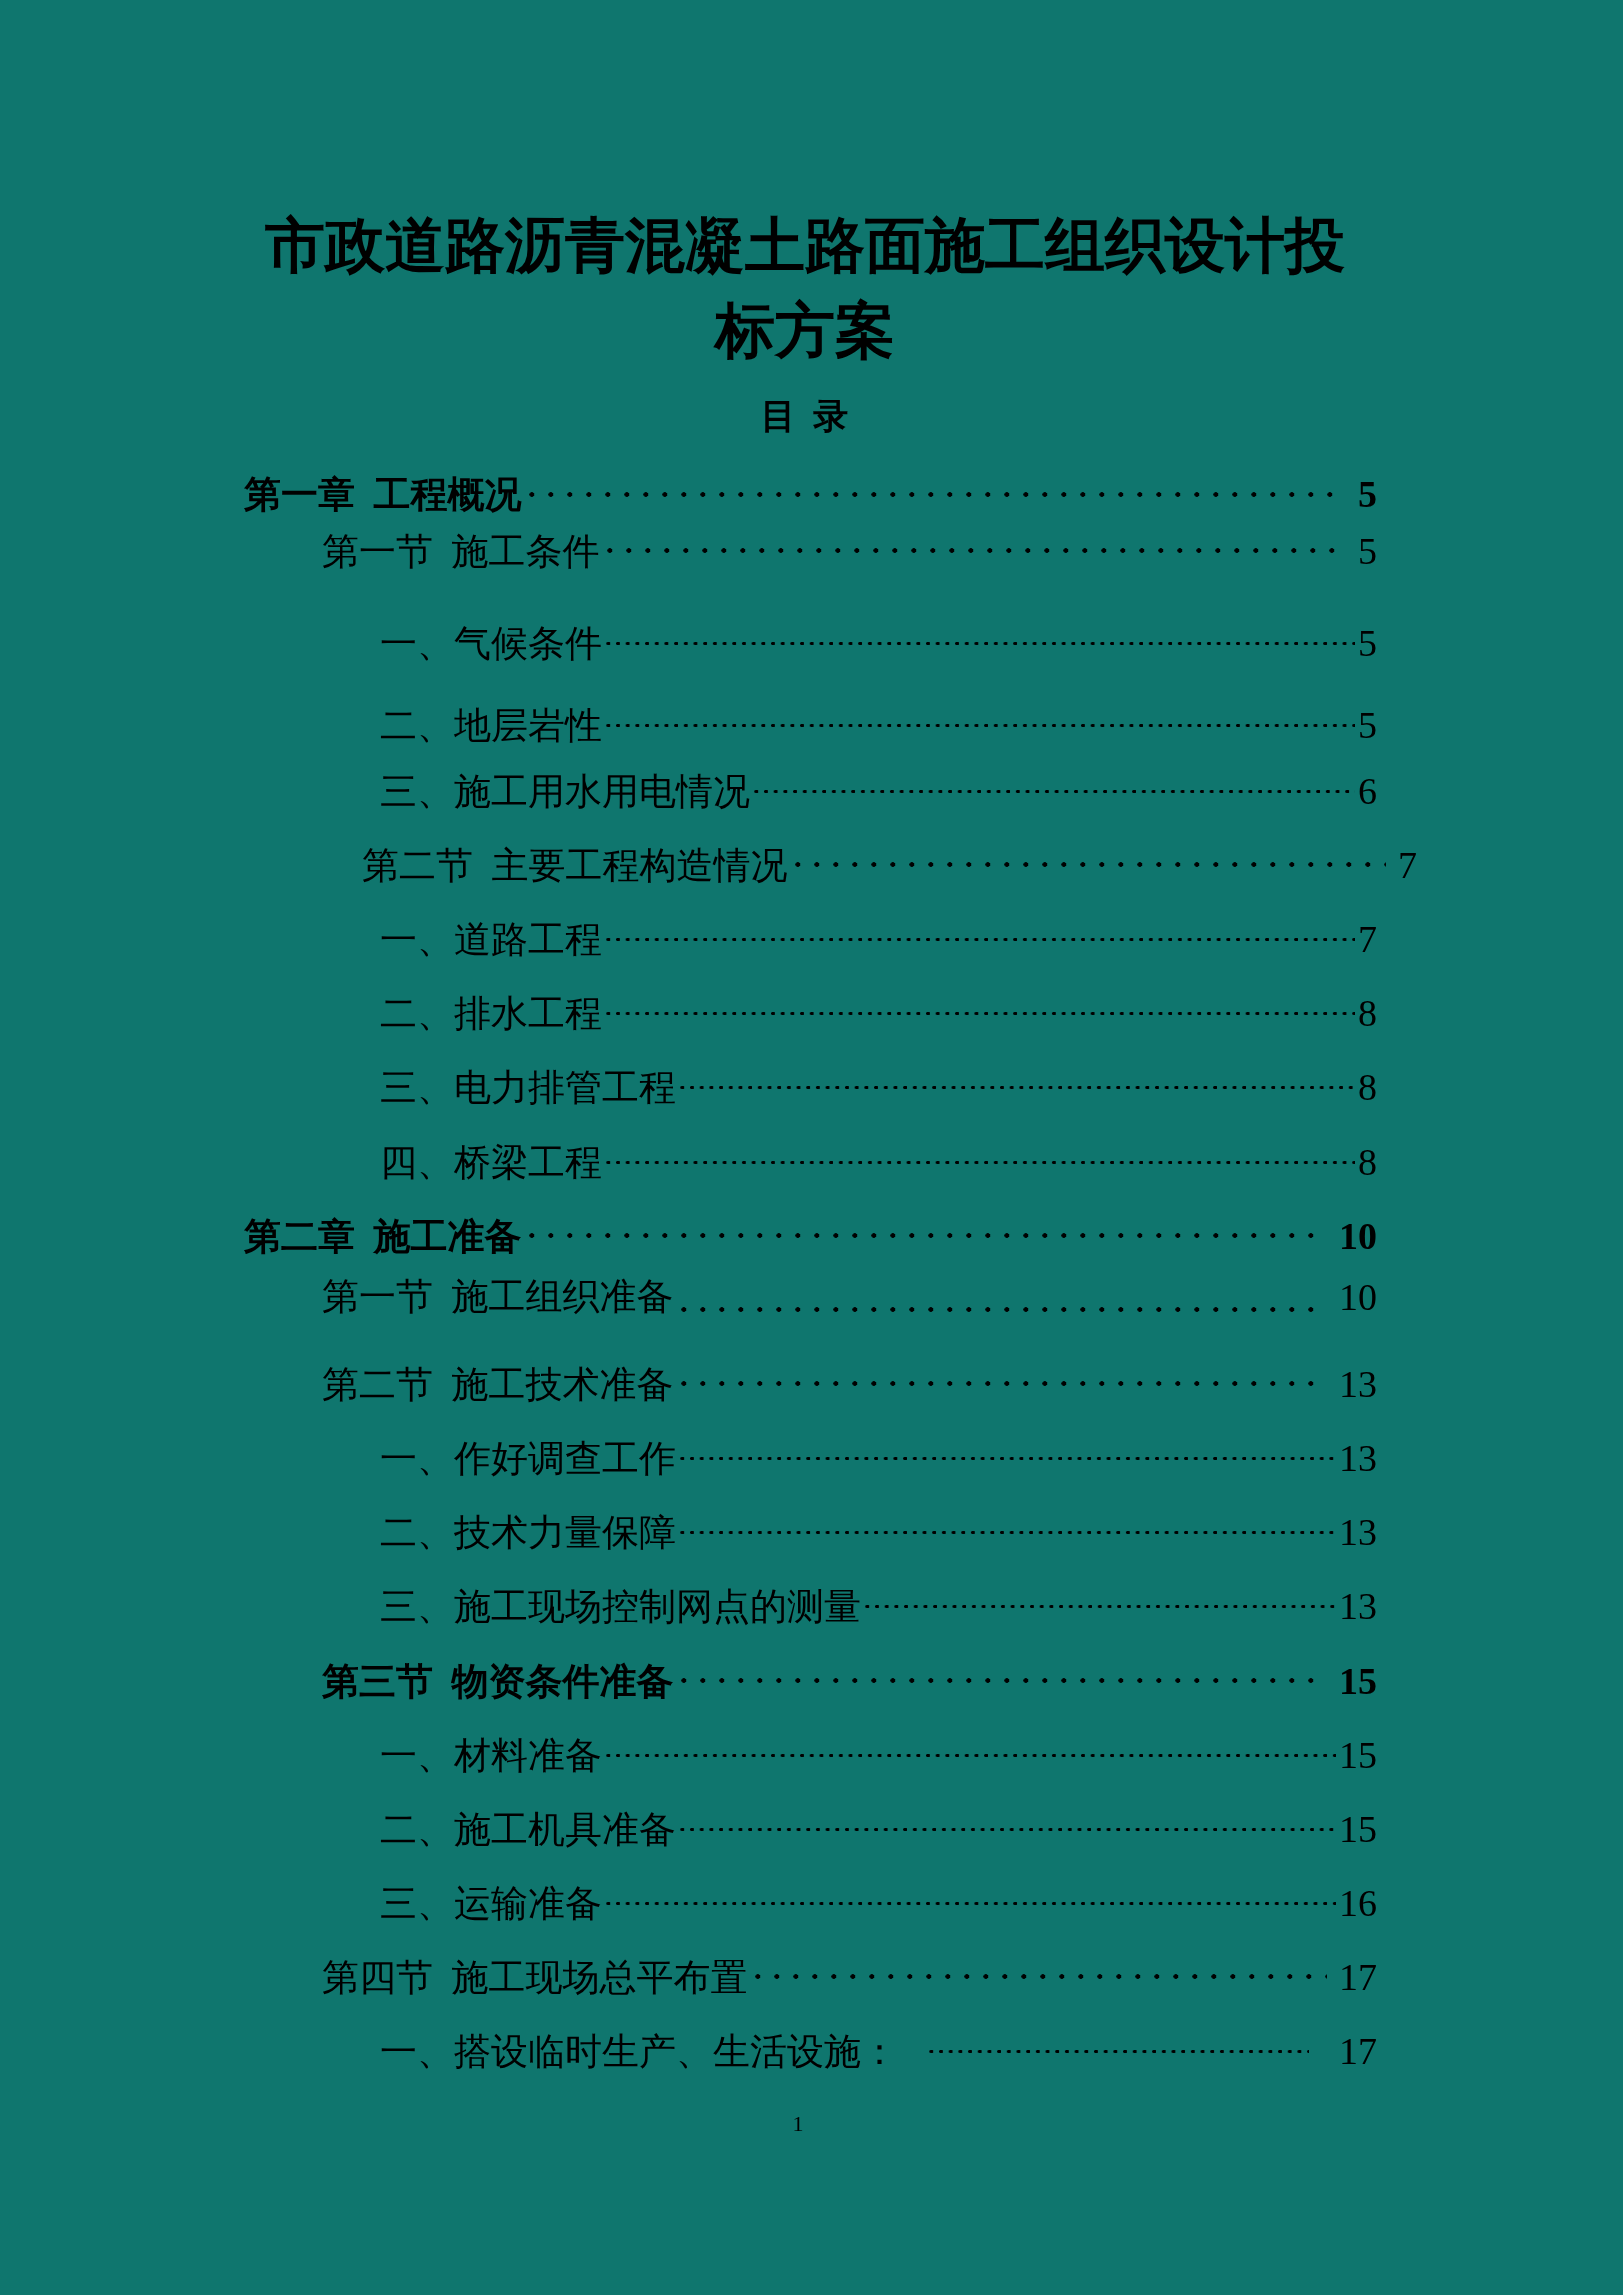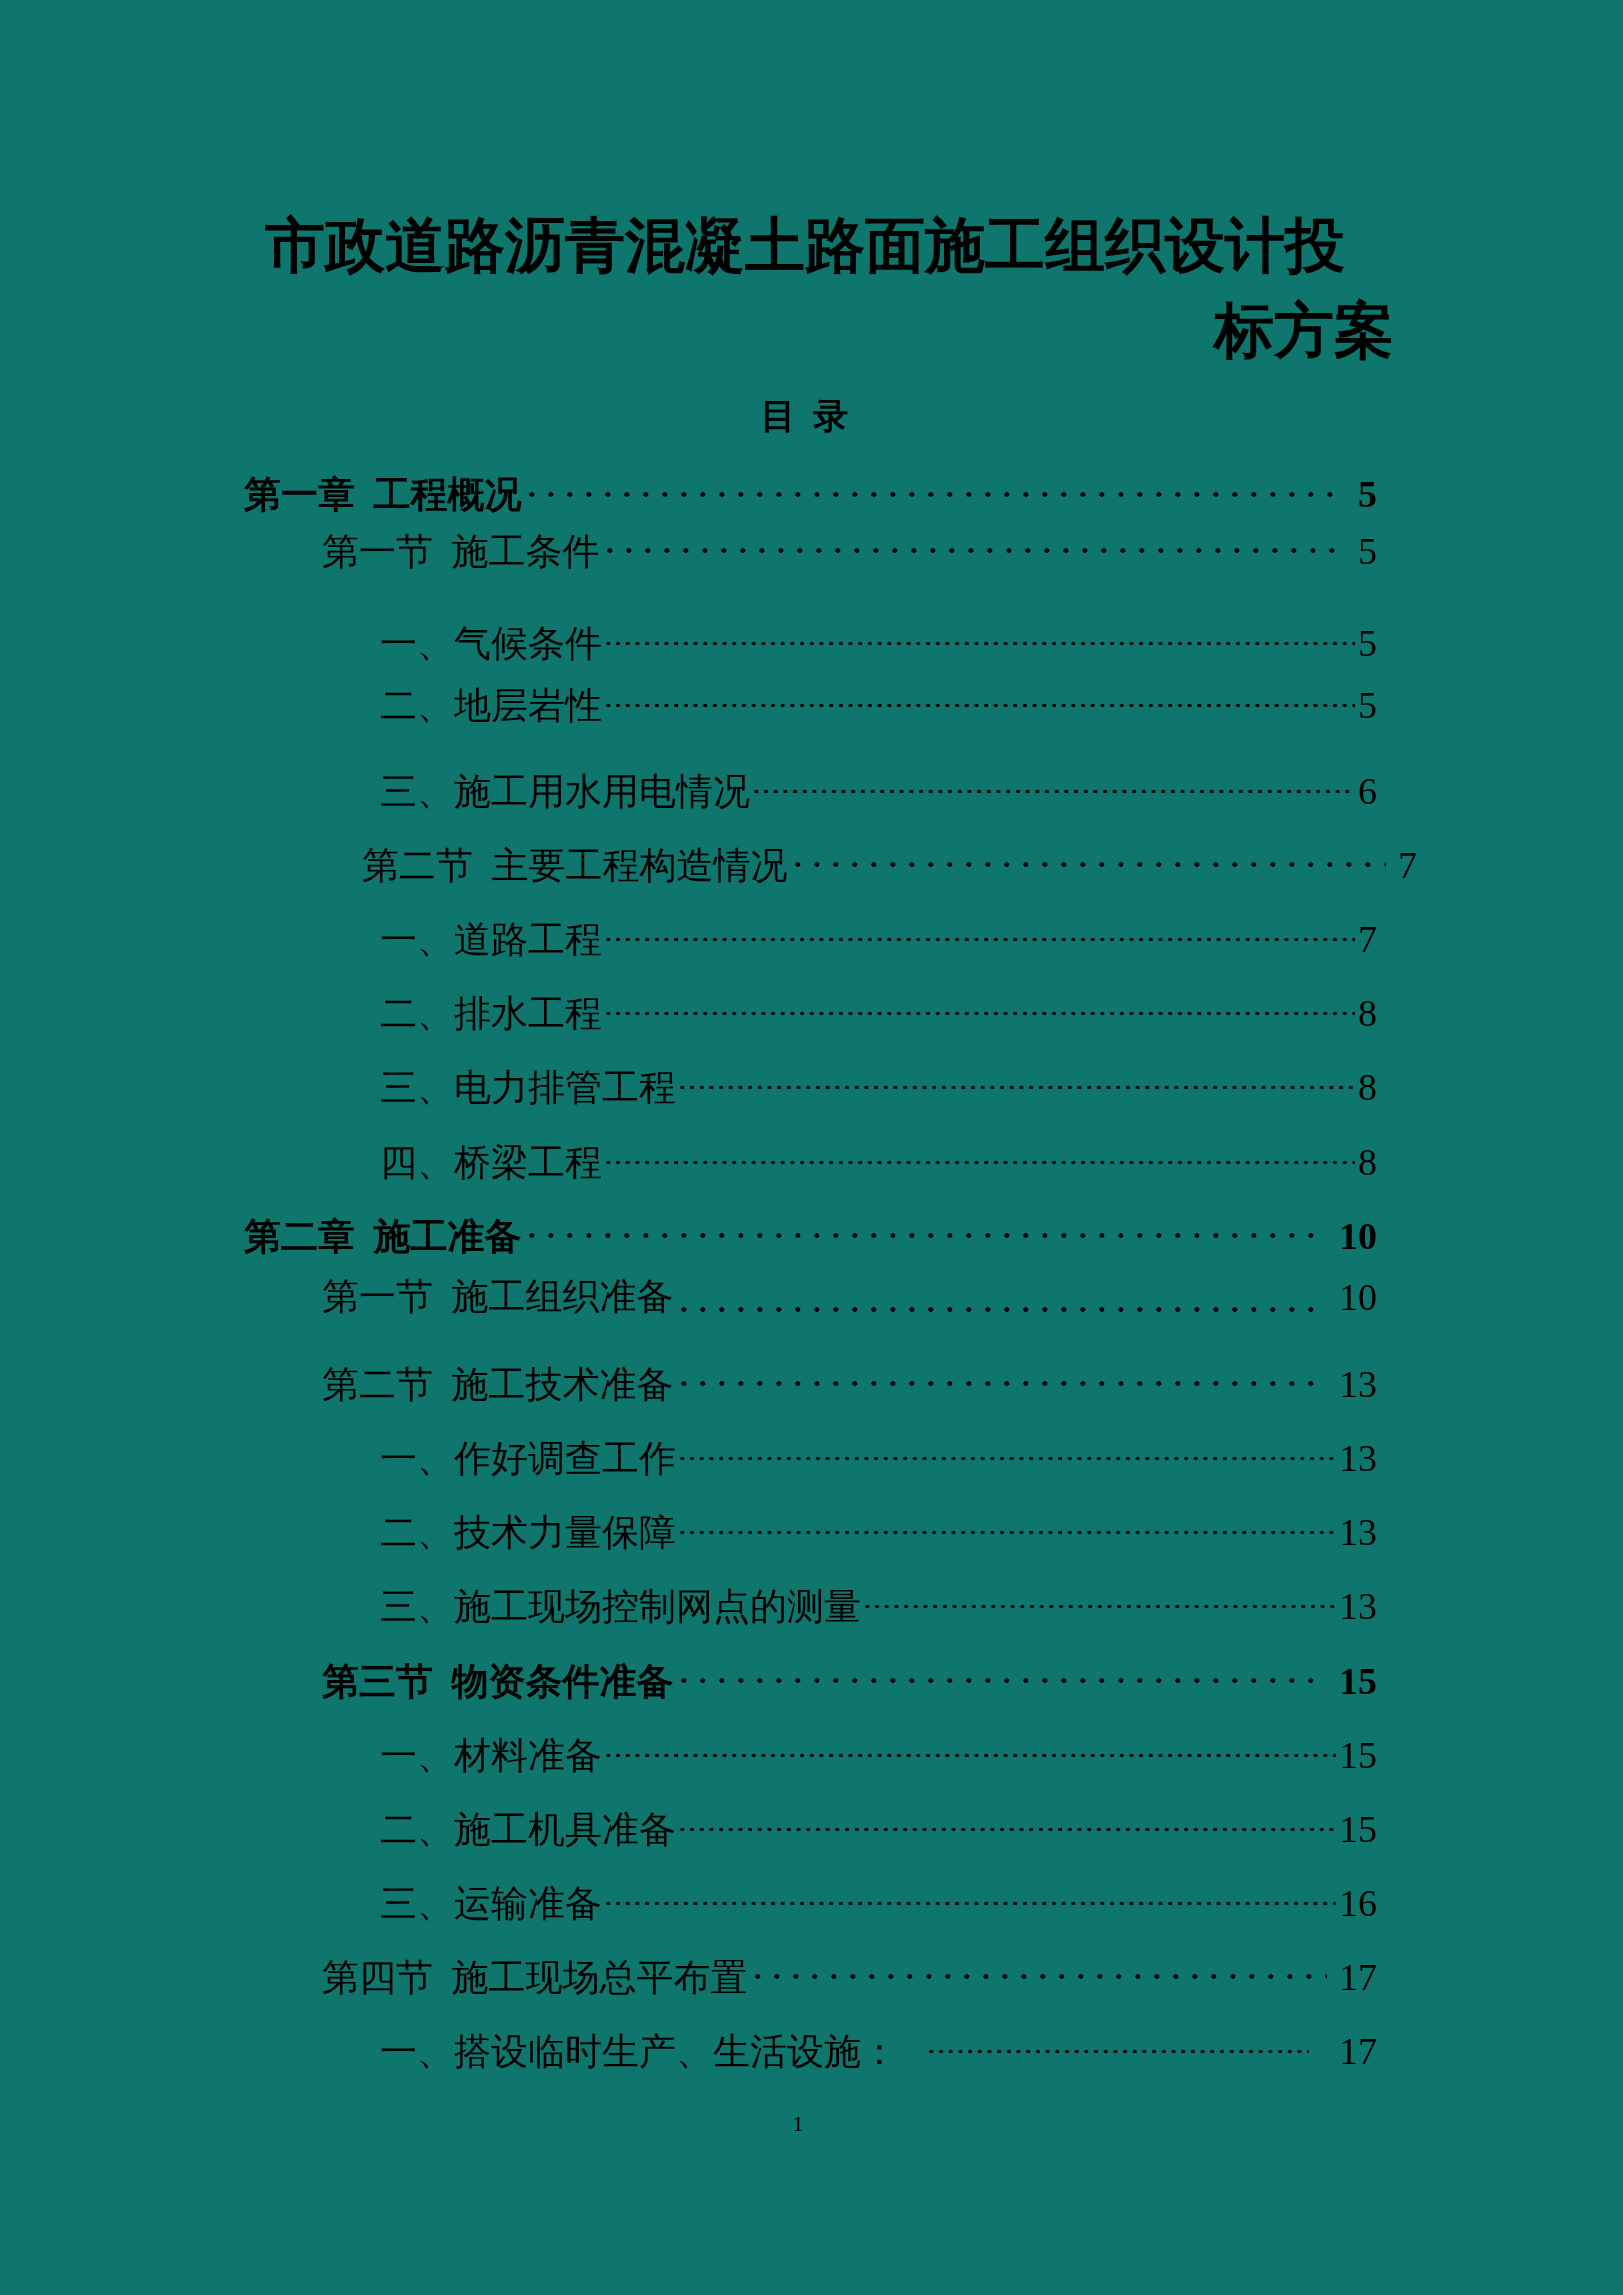--- a/index.html
+++ b/index.html
@@ -27,21 +27,21 @@
       left: 216px;
       width: 1178px;
       text-align: center;
       font-weight: bold;
       font-size: 60px;
       line-height: 60px;
       letter-spacing: 0px;
       white-space: nowrap;
     }
     .title.line1 { top: 216px; }
-    .title.line2 { top: 301px; text-align: right; }
+    .title.line2 { top: 301px; }
     .toc-heading {
       position: absolute;
       left: 726px;
       width: 157px;
       top: 397px;
       text-align: center;
       font-weight: bold;
       font-size: 35px;
       line-height: 39px;
       white-space: pre;
@@ -134,21 +134,21 @@
     <div class="toc-row level-section" style="top: 54px;">
       <span class="toc-label">第一节  施工条件</span>
       <span class="toc-leader"></span>
       <span class="toc-page">5</span>
     </div>
     <div class="toc-row level-item" style="top: 146px;">
       <span class="toc-label">一、气候条件</span>
       <span class="toc-leader"></span>
       <span class="toc-page">5</span>
     </div>
-    <div class="toc-row level-item" style="top: 208px;">
+    <div class="toc-row level-item" style="top: 228px;">
       <span class="toc-label">二、地层岩性</span>
       <span class="toc-leader"></span>
       <span class="toc-page">5</span>
     </div>
     <div class="toc-row level-item" style="top: 294px;">
       <span class="toc-label">三、施工用水用电情况</span>
       <span class="toc-leader"></span>
       <span class="toc-page">6</span>
     </div>
     <div class="toc-row level-section" style="top: 368px; margin-left: 40px;">

